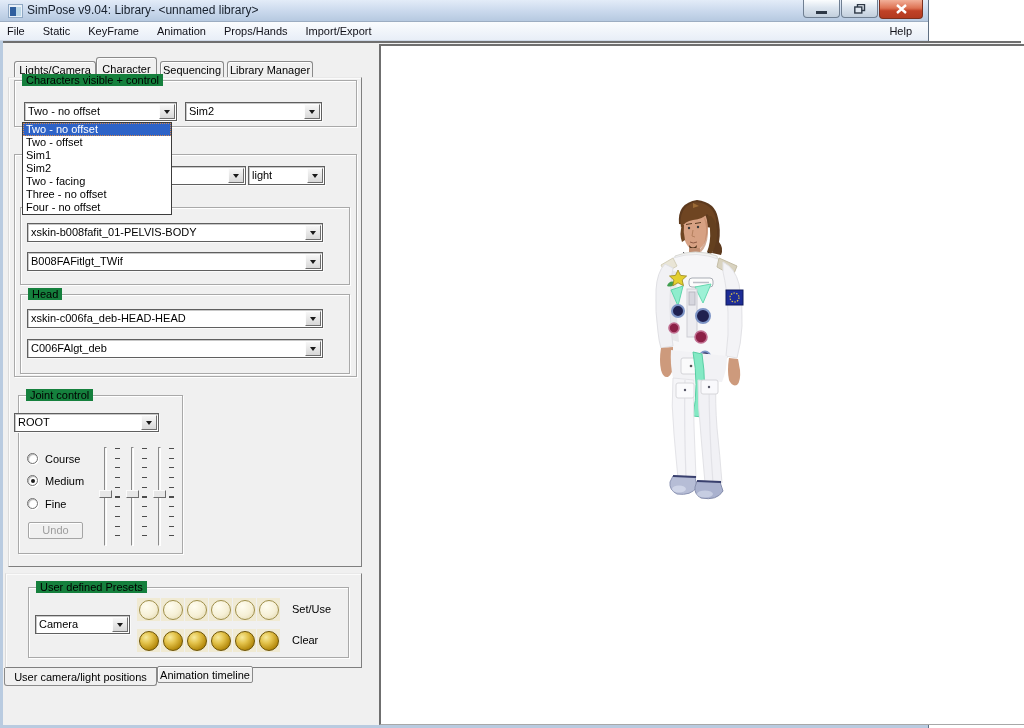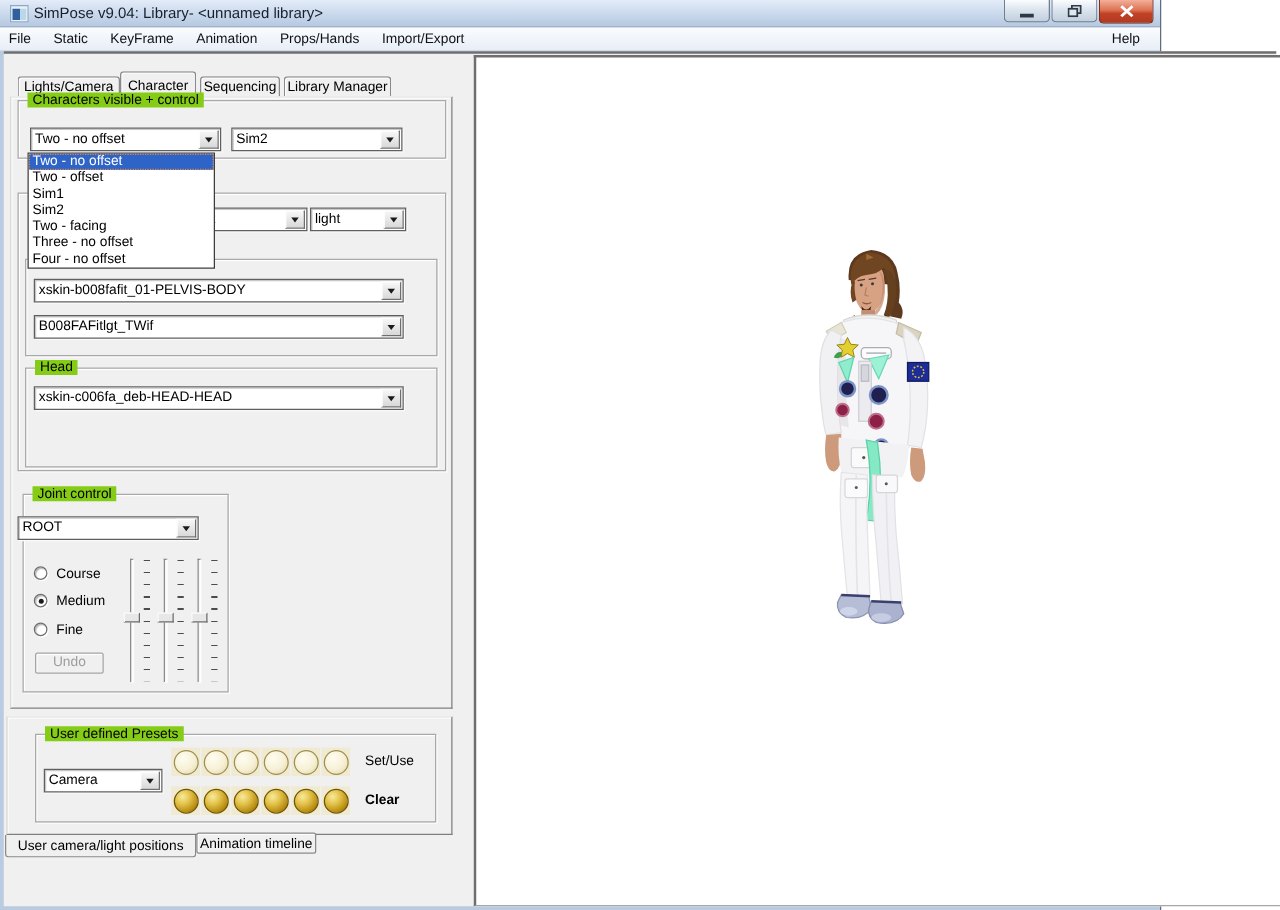--- a/index.html
+++ b/index.html
@@ -39,21 +39,21 @@
   .tab { position:absolute; background:#f0f0f0; border:1px solid #8a8a8a; border-bottom:none;
     border-radius:3px 3px 0 0; box-shadow:inset 1px 1px 0 #fdfdfd;
     display:flex; align-items:center; justify-content:center; z-index:1; }
   .tab.active { z-index:3; }
   .tabpage { position:absolute; left:5px; top:32px; width:354px; height:490px;
     background:#f0f0f0; border:1px solid #8b8b8b; border-color:#e9e9e9 #7f7f7f #7f7f7f #dadada;
     box-shadow:inset 1px 1px 0 #fbfbfb; z-index:2; }
 
   .groupbox { position:absolute; border:1px solid #a9a9a9;
     box-shadow:inset 1px 1px 0 rgba(255,255,255,.95), 1px 1px 0 rgba(255,255,255,.9); }
-  .glabel { position:absolute; top:-7px; left:7px; background:#84cc16; padding:0 4px; white-space:nowrap; }
+  .glabel { position:absolute; top:-7px; left:7px; background:#15803d; padding:0 4px; white-space:nowrap; }
 
   .combo { position:absolute; height:19px; background:#fff; border:1px solid #5f5f5f;
     box-shadow:1px 1px 0 #fafafa, inset 1px 1px 0 #c8c8c8; }
   .cval { position:absolute; left:3px; top:2px; white-space:nowrap; }
   .cbtn { position:absolute; right:1px; top:1px; bottom:1px; width:16px;
     background:linear-gradient(#f7f7f7,#d8d8d8); border:1px solid;
     border-color:#fdfdfd #6e6e6e #6e6e6e #fdfdfd; display:flex; align-items:center; justify-content:center; }
   .tri { width:0; height:0; border:3px solid transparent; border-top:4px solid #1a1a1a; margin-top:4px; }
 
   .droplist { position:absolute; left:19px; top:77px; width:150px; height:93px; background:#fff;
@@ -198,20 +198,26 @@
 
       <div class="groupbox" style="left:17px; top:249px; width:330px; height:80px; z-index:5;">
         <span class="glabel">Head</span>
       </div>
       <div class="combo" style="left:24px; top:264px; width:296px; z-index:6;">
         <span class="cval">xskin-c006fa_deb-HEAD-HEAD</span>
         <span class="cbtn">
             <i class="tri"></i>
           </span>
       </div>
+      <div class="combo" style="left:24px; top:294px; width:296px; z-index:6;">
+        <span class="cval">C006FAlgt_deb</span>
+        <span class="cbtn">
+            <i class="tri"></i>
+          </span>
+      </div>
 
       <div class="droplist">
         <div class="opt sel">Two - no offset</div>
         <div class="opt">Two - offset</div>
         <div class="opt">Sim1</div>
         <div class="opt">Sim2</div>
         <div class="opt">Two - facing</div>
         <div class="opt">Three - no offset</div>
         <div class="opt">Four - no offset</div>
       </div>
@@ -297,21 +303,21 @@
         <span class="ptile">
             <span class="gold"></span>
           </span>
         <span class="ptile">
             <span class="gold"></span>
           </span>
         <span class="ptile">
             <span class="gold"></span>
           </span>
       </div>
-      <span class="plabel" style="left:289px; top:589px; z-index:5;font-weight:bold;">Clear</span>
+      <span class="plabel" style="left:289px; top:589px; z-index:5;">Clear</span>
 
       <div class="btab btab1">User camera/light positions</div>
       <div class="btab btab2">Animation timeline</div>
     </div>
 
     <div class="viewport">
       <svg style="position:absolute; left:242px; top:144px;" width="170" height="330" viewBox="0 0 170 330">
 
         <path d="M56 34 Q54 13 74 10 Q92 12 95 28 Q98 40 96 52 Q101 58 98 65 L89 63 Q93 50 91 38 Z" fill="#5d3a1e"></path>
 

